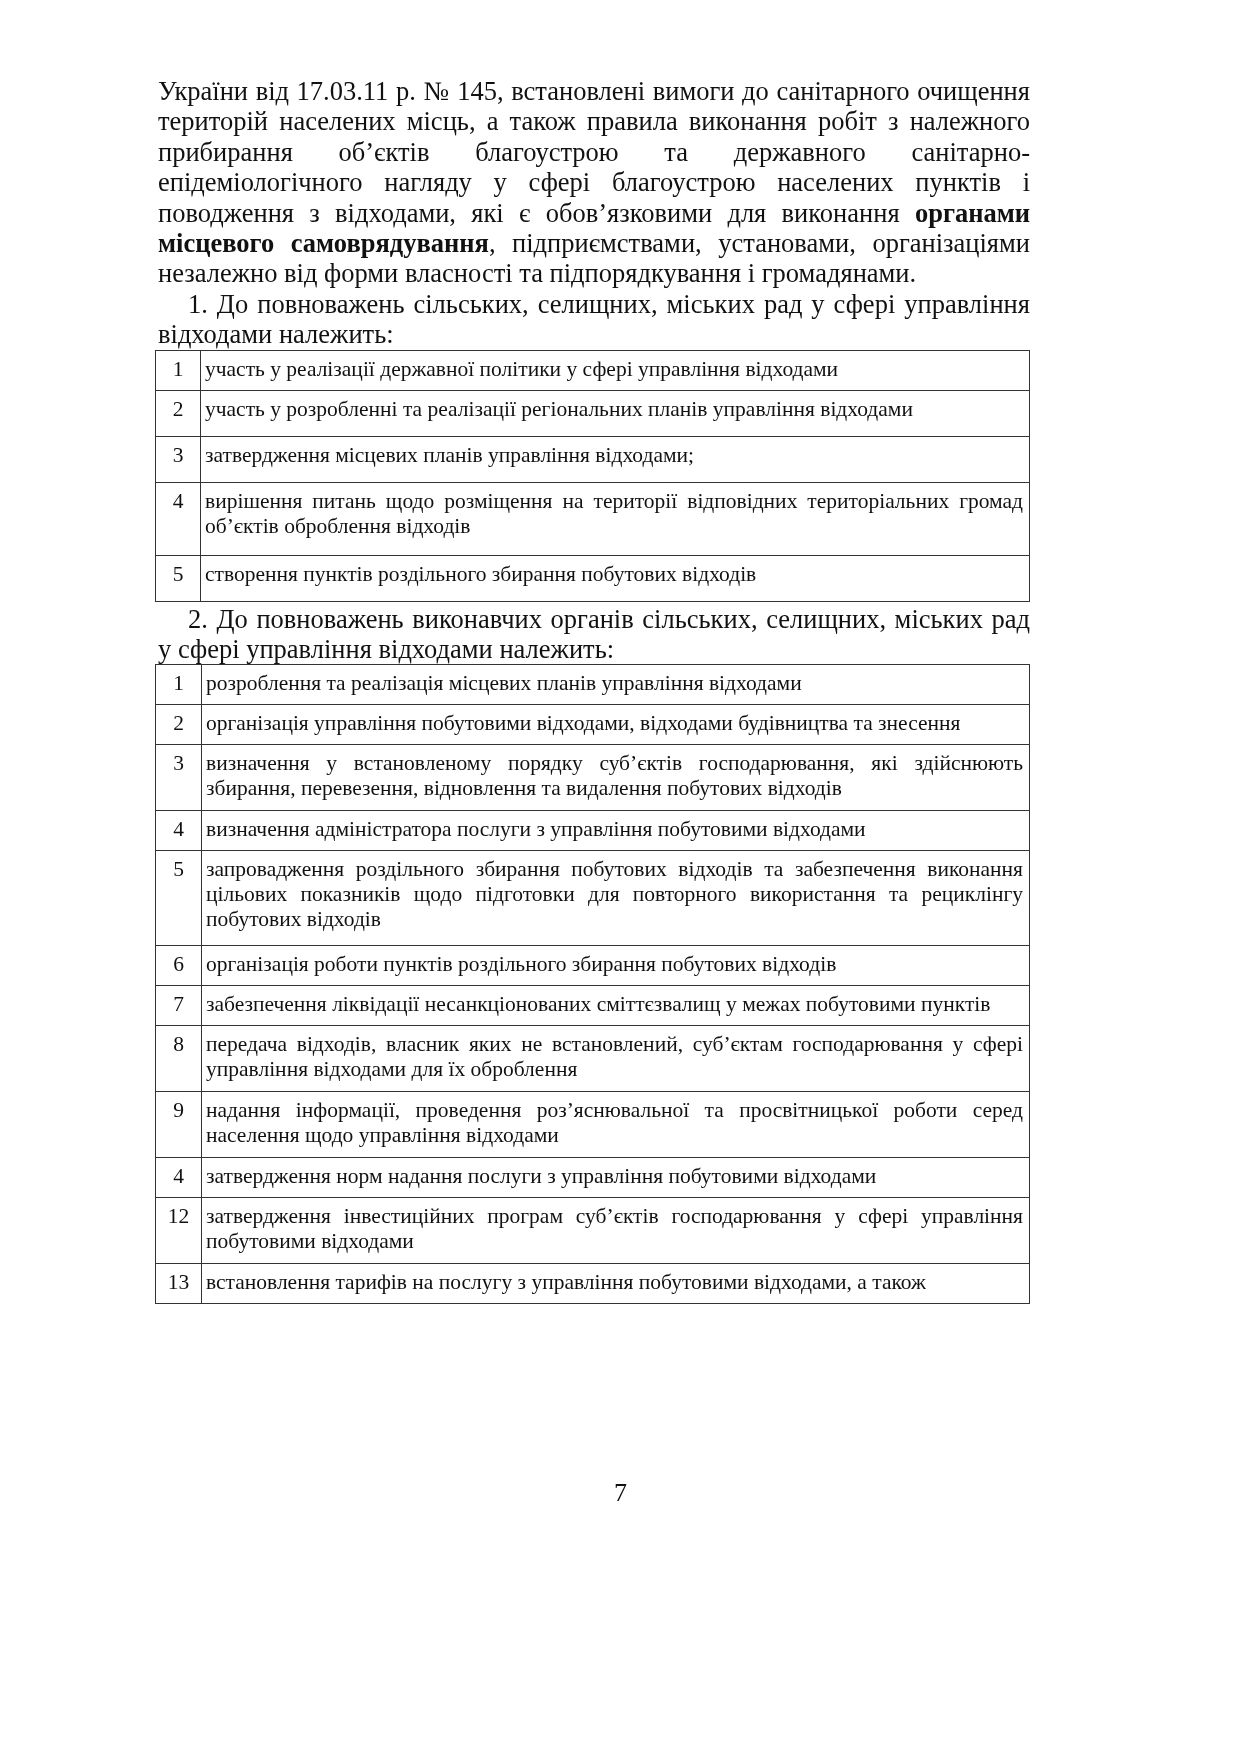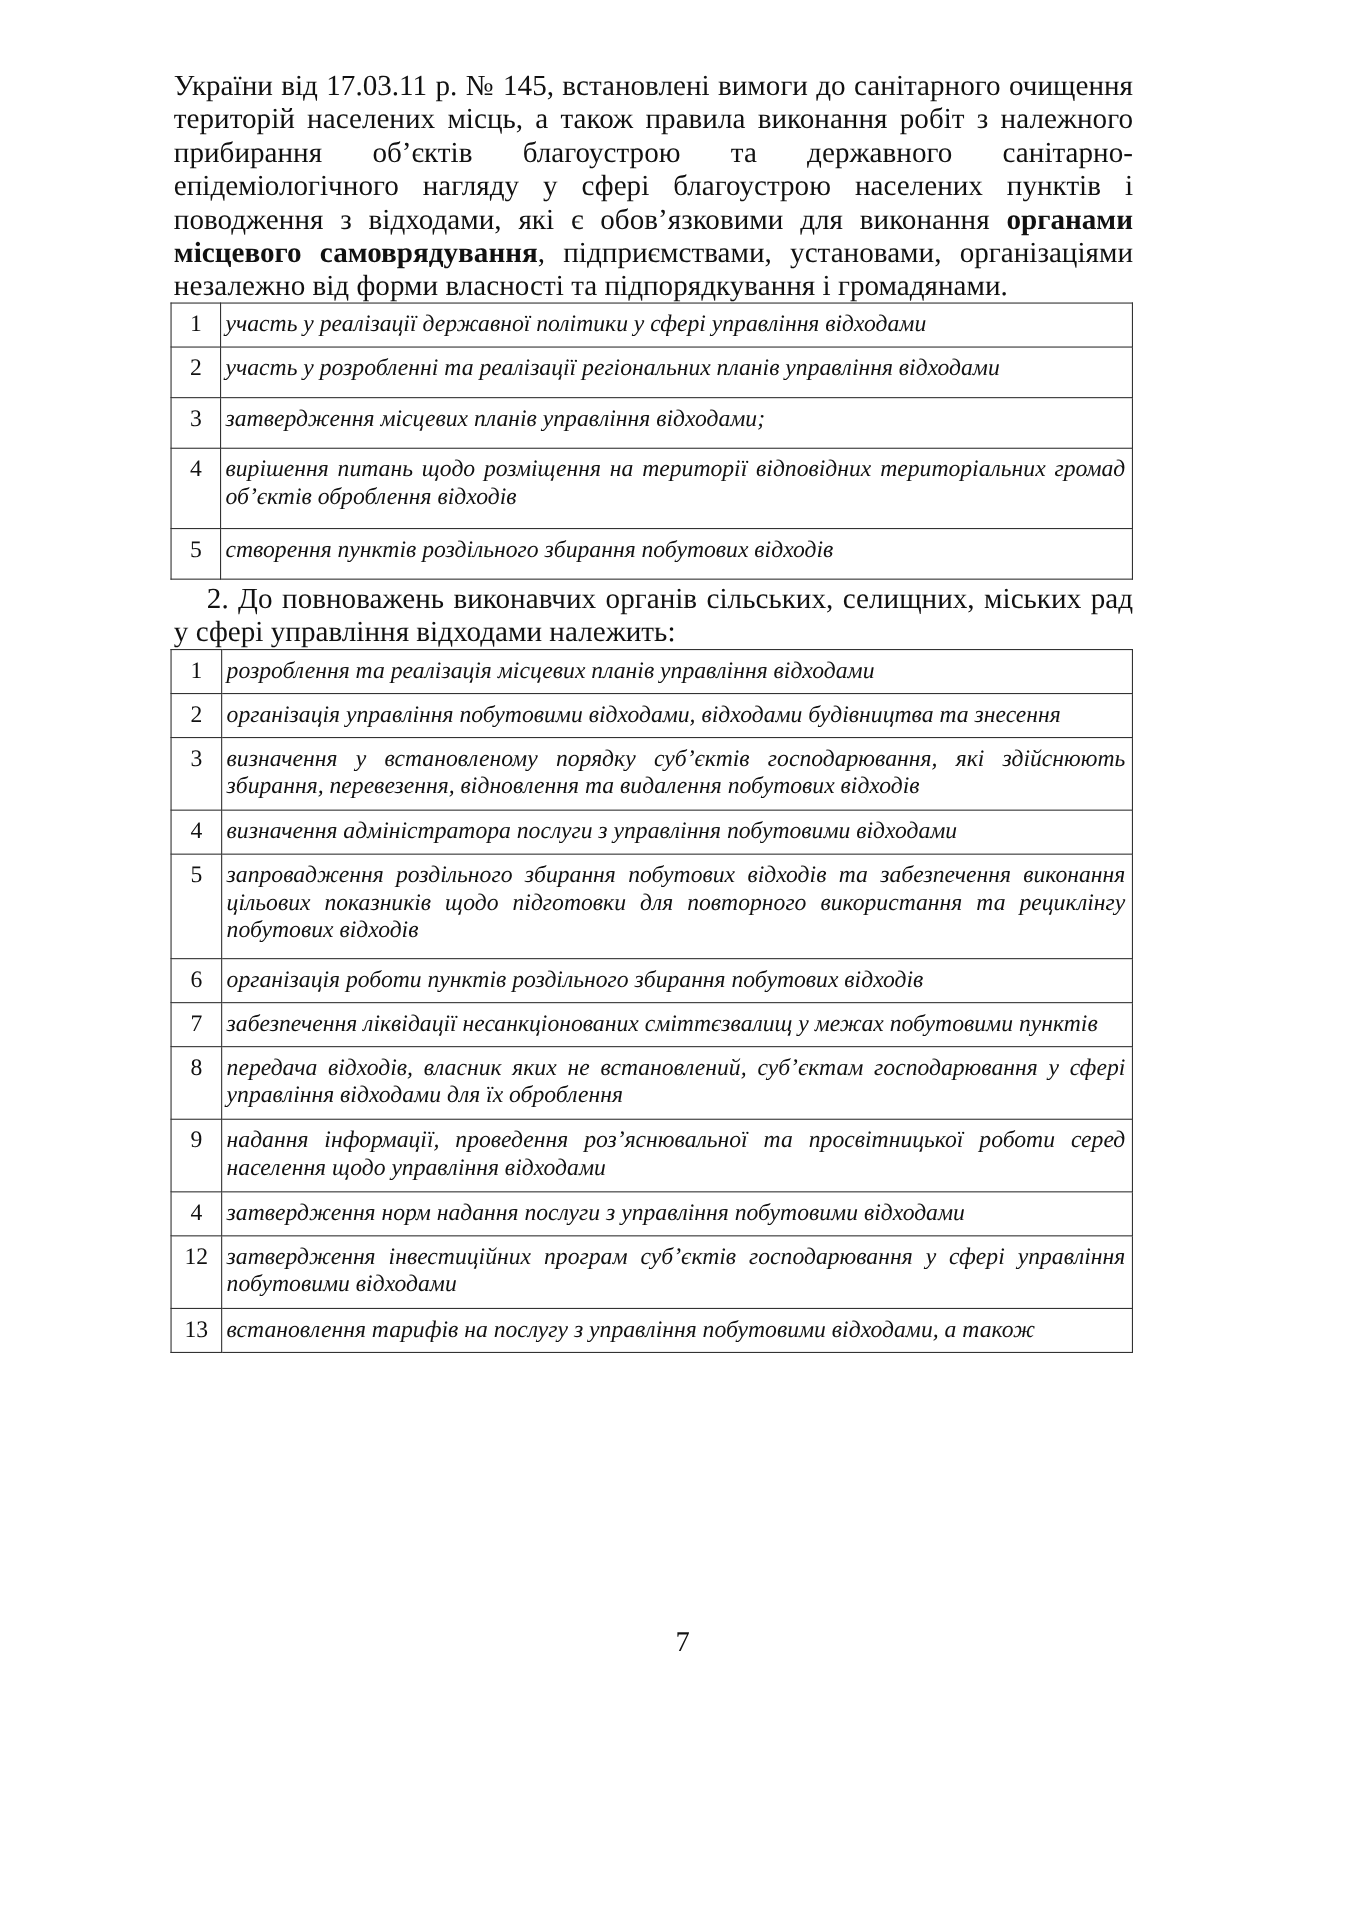--- a/index.html
+++ b/index.html
@@ -1,35 +1,36 @@
 <!DOCTYPE html>
 <html><head>
 <meta charset="utf-8">
 <style>
   html, body { margin:0; padding:0; background:#ffffff; }
   body { width:1241px; height:1755px; position:relative; overflow:hidden;
          font-family:"Liberation Serif", "DejaVu Serif", serif; color:#111; }
-  .page { position:absolute; left:158px; top:62px; width:872px; }
+  .page { position:absolute; left:158px; top:76px; width:872px; }
   .para { font-size:26.5px; line-height:30.4px; text-align:justify; margin:0; }
   .para.indent { text-indent:56px; }
   .para.indent-sm { text-indent:30px; }
   .para b { font-weight:bold; }
   table.list { border-collapse:collapse; width:875px; margin-left:-3px; }
   table.list td { border:1.6px solid #333; vertical-align:top; font-size:21.5px; line-height:25px; padding:0; }
   td.num { text-align:center; padding-top:6px !important; }
-  td.txt { text-align:justify; padding:6px 6px 0 4px !important;font-style:italic; }
+  td.txt { text-align:justify; padding:6px 6px 0 4px !important; }
   .t1 td.num { width:44px; }
   .t2 td.num { width:45px; }
   .page-num { position:absolute; left:0; width:1241px; top:1478px; text-align:center; font-size:26px; }
 </style>
 </head>
 <body>
 
 <div class="page">
   <p class="para"><span>України від 17.03.11 р. № 145, встановлені вимоги до санітарного очищення територій населених місць, а також правила виконання робіт з належного прибирання об’єктів благоустрою та державного санітарно-епідеміологічного нагляду у сфері благоустрою населених пунктів і поводження з відходами, які є обов’язковими для виконання </span><b>органами місцевого самоврядування</b><span>, підприємствами, установами, організаціями незалежно від форми власності та підпорядкування і громадянами.</span></p>
+  <p class="para indent-sm">1. До повноважень сільських, селищних, міських рад у сфері управління відходами належить:</p>
 
   <table class="list t1">
     <tbody>
       <tr style="height:40px;">
         <td class="num">1</td>
         <td class="txt">участь у реалізації державної політики у сфері управління відходами</td>
       </tr>
       <tr style="height:46px;">
         <td class="num">2</td>
         <td class="txt">участь у розробленні та реалізації регіональних планів управління відходами</td>

